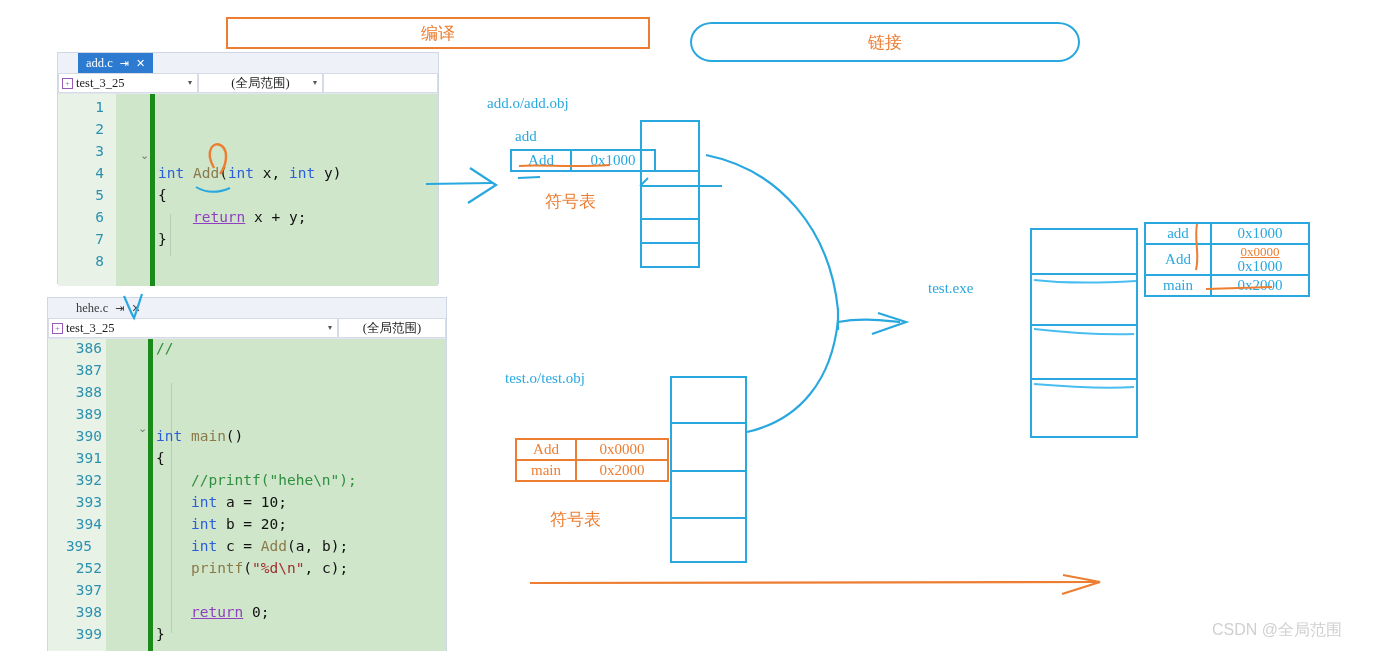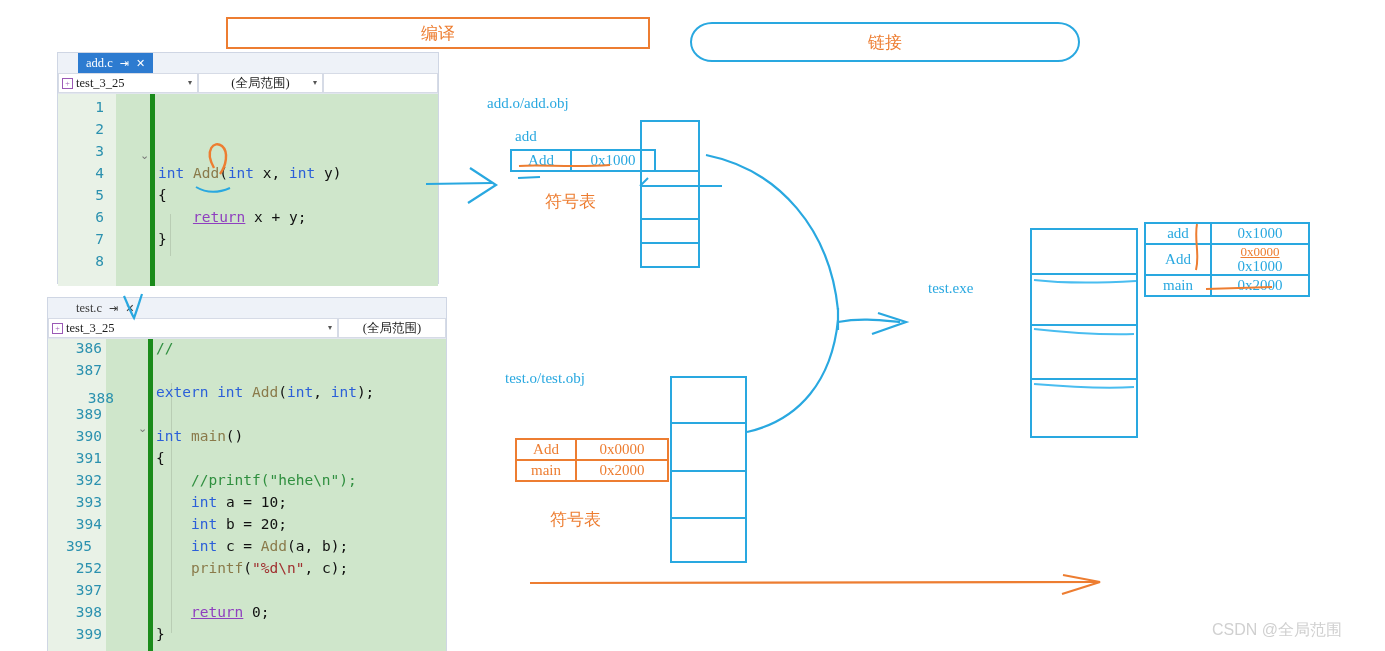--- a/index.html
+++ b/index.html
@@ -107,21 +107,21 @@
         <div class="lnum" style="left: 0px; top: 156px;">8</div>
         <div class="ln" style="left: 100px; top: 156px;"></div>
       </div>
     <div class="fold" style="left:82px;top:55px;">⌄</div>
   </div>
 </div>
 
 <div class="abs editor" style="left:47px;top:297px;width:400px;height:354px;">
   <div class="tabstrip">
     <div class="tab inactive">
-      <span>test.c</span>
+      <span>hehe.c</span>
       <span class="pin">⇥</span>
       <span class="cls">✕</span>
     </div>
   </div>
   <div class="navbar">
     <div class="combo" style="width:290px;">
       <span class="proj-ico">+</span>
       <span>test_3_25</span>
       <span class="caret">▾</span>
     </div>
@@ -131,22 +131,21 @@
   </div>
   <div class="code" style="height:314px;">
     <div class="gutter"></div>
     <div class="chgbar" style="left:100px;"></div>
     <div class="indentguide" style="left:123px;top:44px;height:250px;"></div>
     <div class="lines" id="test-lines">
         <div class="lnum" style="left: 8px; top: -2px;">386</div>
         <div class="ln" style="left: 108px; top: -2px;"><span class="cmt">//</span></div>
         <div class="lnum" style="left: 8px; top: 20px;">387</div>
         <div class="ln" style="left: 108px; top: 20px;"></div>
-        <div class="lnum" style="left: 20px; top: 42px; margin-top: 6px;">388</div>
-        <div class="ln" style="left: 108px; top: 42px;"><span class="kw">extern</span><span class="pun"> </span><span class="kw">int</span><span class="pun"> </span><span class="fn">Add</span><span class="pun">(</span><span class="kw">int</span><span class="pun">,</span><span class="pun"> </span><span class="kw">int</span><span class="pun">)</span><span class="pun">;</span></div>
+        <div class="lnum" style="left: 8px; top: 42px;">388</div>
         <div class="lnum" style="left: 8px; top: 64px; text-align: right;">389</div>
         <div class="ln" style="left: 108px; top: 64px;"></div>
         <div class="lnum" style="left: 8px; top: 86px;">390</div>
         <div class="ln" style="left: 108px; top: 86px;"><span class="kw">int</span><span class="pun"> </span><span class="fn">main</span><span class="pun">(</span><span class="pun">)</span></div>
         <div class="lnum" style="left: 8px; top: 108px;">391</div>
         <div class="ln" style="left: 108px; top: 108px;"><span class="pun">{</span></div>
         <div class="lnum" style="left: 8px; top: 130px;">392</div>
         <div class="ln" style="left: 108px; top: 130px;"><span class="cmt">    //printf("hehe\n");</span></div>
         <div class="lnum" style="left: 8px; top: 152px;">393</div>
         <div class="ln" style="left: 108px; top: 152px;"><span class="pun"> </span><span class="pun"> </span><span class="pun"> </span><span class="pun"> </span><span class="kw">int</span><span class="pun"> </span><span class="id">a</span><span class="pun"> </span><span class="pun">=</span><span class="pun"> </span><span class="pun">1</span><span class="pun">0</span><span class="pun">;</span></div>

